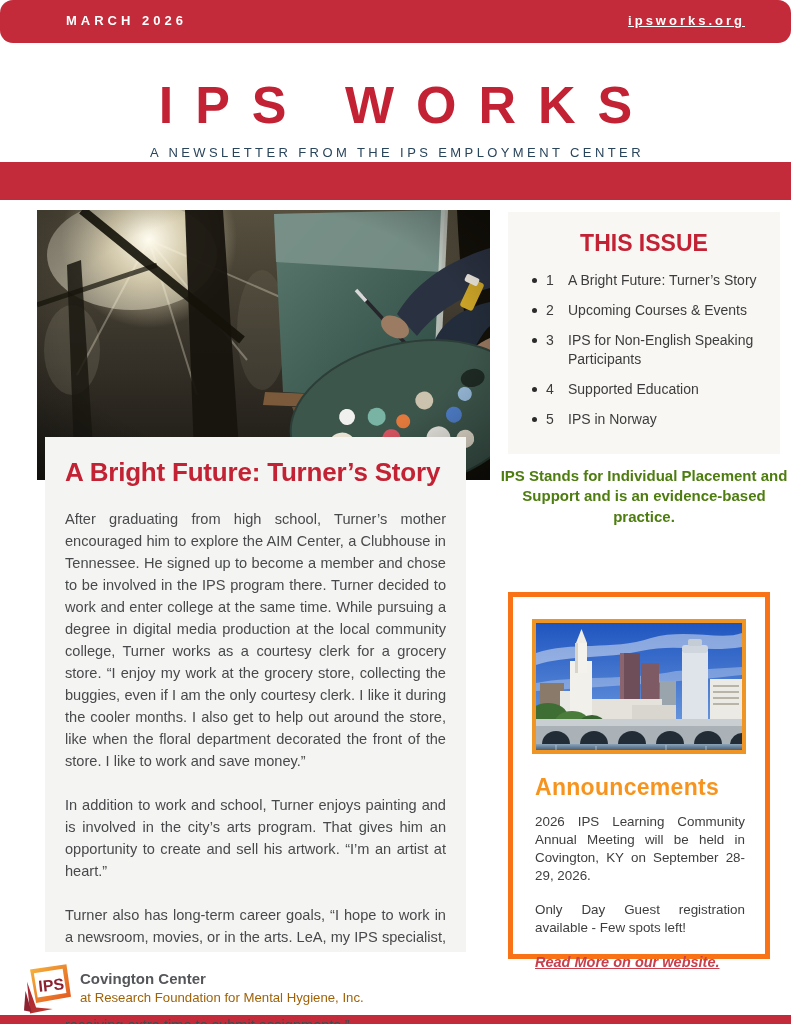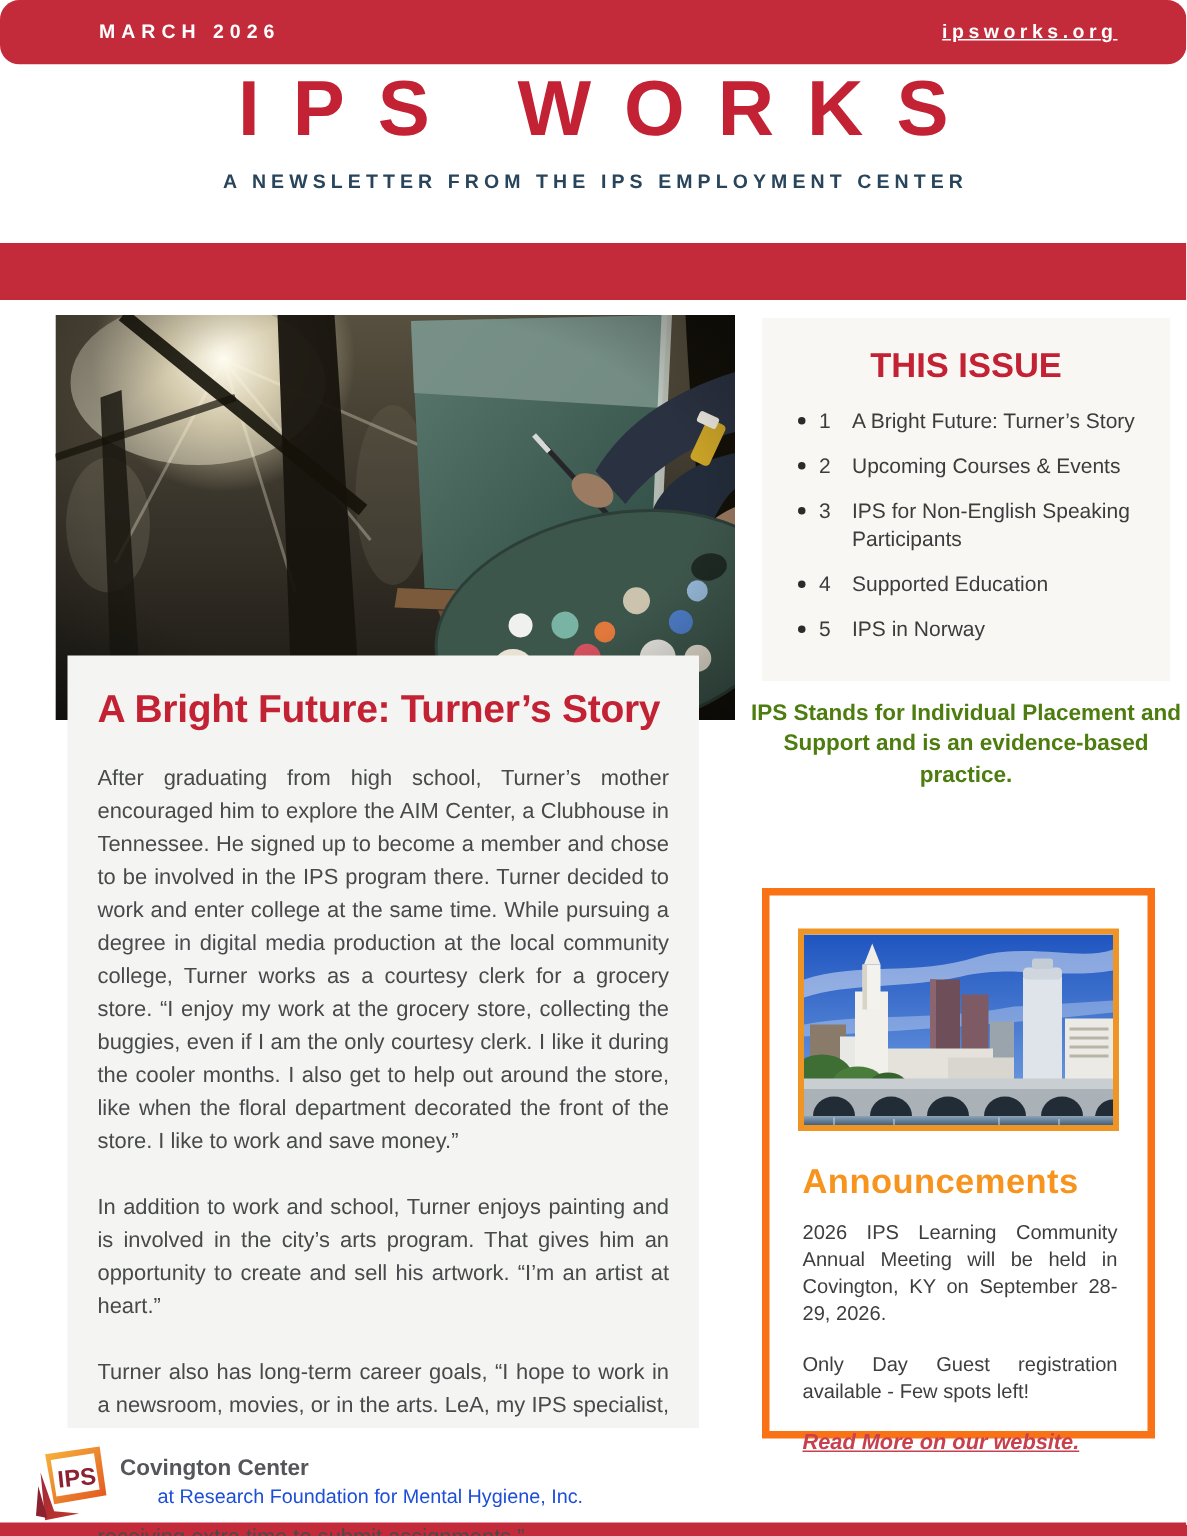--- a/index.html
+++ b/index.html
@@ -6,23 +6,23 @@
   .page{position:relative;width:791px;height:1024px;background:#ffffff;overflow:hidden;
         font-family:"Liberation Sans",sans-serif;}
   
   .topbar{position:absolute;left:0;top:0;width:791px;height:43px;background:#c32b3a;border-radius:13px;}
   .topbar .date{position:absolute;left:66px;top:13px;color:#ffffff;font-weight:bold;
         font-size:13px;letter-spacing:4px;}
   .topbar .site{position:absolute;right:46px;top:13px;color:#ffffff;font-weight:bold;
         font-size:13px;letter-spacing:3px;text-decoration:underline;cursor:pointer;}
   
   .masthead{position:absolute;left:0;top:43px;width:791px;height:119px;background:#ffffff;text-align:center;}
-  .masthead h1{margin:0;padding-top:0;font-size:52px;font-weight:bold;color:#c22233;
+  .masthead h1{margin:0;padding-top:32px;font-size:52px;font-weight:bold;color:#c22233;
         letter-spacing:22px;text-indent:22px;}
-  .masthead .subtitle{margin-top:10px;font-size:13px;font-weight:bold;color:#29455c;
+  .masthead .subtitle{margin-top:10px;font-size:13px;font-weight:normal;color:#29455c;
         letter-spacing:3.4px;text-indent:3px;}
   .redband{position:absolute;left:0;top:162px;width:791px;height:38px;background:#c32b3a;}
   .bottombar{position:absolute;left:0;top:1015px;width:791px;height:9px;background:#c32b3a;}
   
   .photo{position:absolute;left:37px;top:210px;width:453px;height:270px;z-index:1;}
   .photo svg{display:block;}
   
   .article{position:absolute;left:45px;top:437px;width:421px;height:521px;background:#f4f4f2;
         z-index:2;box-sizing:border-box;padding:20px 20px 0 20px;}
   .article h2{margin:0 0 20px 0;font-size:26px;font-weight:bold;color:#c22233;letter-spacing:-0.2px;}
@@ -46,21 +46,21 @@
   .city svg{display:block;}
   .ann-h{margin:20px 0 12px 22px;font-size:23px;font-weight:bold;color:#f7941e;letter-spacing:0.3px;}
   .ann-box p{margin:0 20px 16px 22px;font-size:13.4px;line-height:18px;color:#3e3e3e;text-align:justify;}
   .readmore{display:inline-block;margin-left:22px;font-size:14.5px;font-style:italic;font-weight:bold;
         color:#c8404e;text-decoration:underline;cursor:pointer;text-align:center;}
   
   .footer{position:absolute;left:0;top:952px;width:500px;height:62px;background:#ffffff;z-index:3;}
   .logo{position:absolute;left:24px;top:8px;}
   .forg{position:absolute;left:80px;top:18px;}
   .forg .l1{font-size:15px;font-weight:bold;color:#55565a;}
-  .forg .l2{font-size:13.2px;color:#1d4ed8;margin-top:3px;margin-left:25px;}
+  .forg .l2{font-size:13.2px;color:#a16207;margin-top:3px;}
 </style>
 </head>
 <body>
 
 <div class="page">
 
   <div class="topbar">
     <span class="date">MARCH 2026</span>
     <a class="site">ipsworks.org</a>
   </div>

